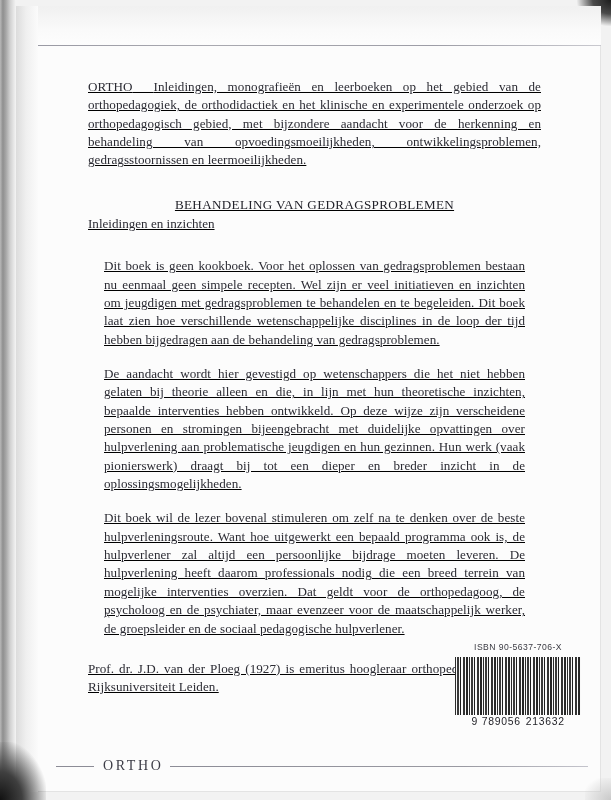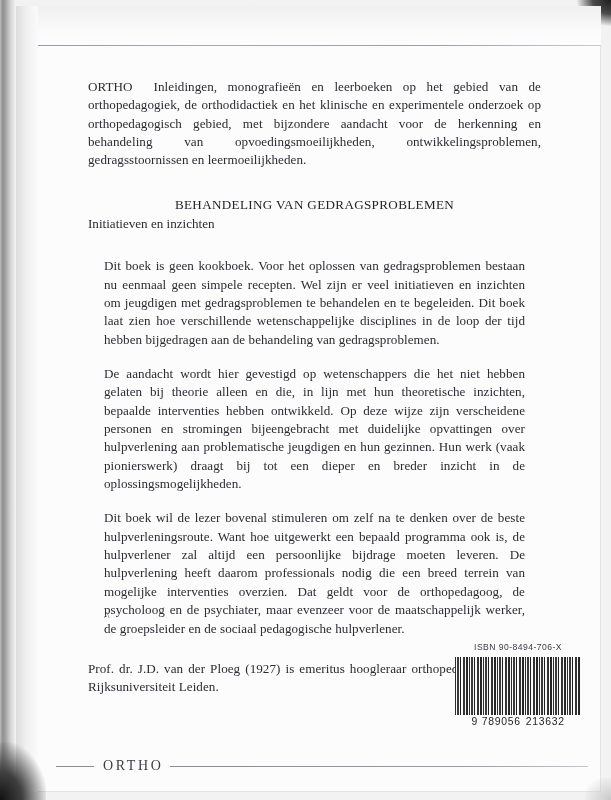--- a/index.html
+++ b/index.html
@@ -80,20 +80,21 @@
     width: 585px; height: 40px;
     background: linear-gradient(to bottom, #f0f0f0 0%, #fafafa 60%, #fdfdfd 100%);
   }
 
   
   .content {
     position: absolute;
     left: 72px;
     top: 72px;
     width: 453px;
+    text-decoration: underline;
   }
 
   .para {
     font-size: 13.1px;
     line-height: 18.35px;
     color: #2b2b33;
     text-align: justify;
     margin: 0;
     letter-spacing: 0.05px;
   }
@@ -224,34 +225,34 @@
     <div class="cover-top-band"></div>
     <div class="cover-left-fold"></div>
     <div class="cover-inner-top-rule"></div>
 
     <div class="content">
 
       <p class="para blurb-intro"><span>ORTHO</span>&nbsp; <span>Inleidingen, monografieën en leerboeken op het gebied van de orthopedagogiek, de orthodidactiek en het klinische en experimentele onderzoek op orthopedagogisch gebied, met bijzondere aandacht voor de herkenning en behandeling van opvoedingsmoeilijkheden, ontwikkelingsproblemen, gedragsstoornissen en leermoeilijkheden.</span></p>
 
       <div class="title-block">
         <div class="book-title">BEHANDELING VAN GEDRAGSPROBLEMEN</div>
-        <div class="subtitle-line">Initiatieven en inzichten</div>
+        <div class="subtitle-line">Inleidingen en inzichten</div>
       </div>
 
       <p class="para body-para">Dit boek is geen kookboek. Voor het oplossen van gedragsproblemen bestaan nu eenmaal geen simpele recepten. Wel zijn er veel initiatieven en inzichten om jeugdigen met gedragsproblemen te behandelen en te begeleiden. Dit boek laat zien hoe verschillende wetenschappelijke disciplines in de loop der tijd hebben bijgedragen aan de behandeling van gedragsproblemen.</p>
       <p class="para body-para">De aandacht wordt hier gevestigd op wetenschappers die het niet hebben gelaten bij theorie alleen en die, in lijn met hun theoretische inzichten, bepaalde interventies hebben ontwikkeld. Op deze wijze zijn verscheidene personen en stromingen bijeengebracht met duidelijke opvattingen over hulpverlening aan problematische jeugdigen en hun gezinnen. Hun werk (vaak pionierswerk) draagt bij tot een dieper en breder inzicht in de oplossingsmogelijkheden.</p>
       <p class="para body-para">Dit boek wil de lezer bovenal stimuleren om zelf na te denken over de beste hulpverleningsroute. Want hoe uitgewerkt een bepaald programma ook is, de hulpverlener zal altijd een persoonlijke bijdrage moeten leveren. De hulpverlening heeft daarom professionals nodig die een breed terrein van mogelijke interventies overzien. Dat geldt voor de orthopedagoog, de psycholoog en de psychiater, maar evenzeer voor de maatschappelijk werker, de groepsleider en de sociaal pedagogische hulpverlener.</p>
 
       <p class="para bio-para">Prof. dr. J.D. van der Ploeg (1927) is emeritus hoogleraar orthopedagogiek aan de Rijksuniversiteit Leiden.</p>
     </div>
 
     <div class="caret-mark">^</div>
 
     <div class="barcode-block">
-      <div class="isbn-text">ISBN 90-8494-706-X</div>
+      <div class="isbn-text">ISBN 90-5637-706-X</div>
       <div class="barcode-bars"></div>
       <div class="barcode-digits"><span class="lead">9</span><span class="grp">789056</span><span>213632</span></div>
     </div>
 
     <div class="footer-logo">
       <div class="rule-left"></div>
       <div class="logo-word">ORTHO</div>
       <div class="rule-right"></div>
     </div>
   </div>

